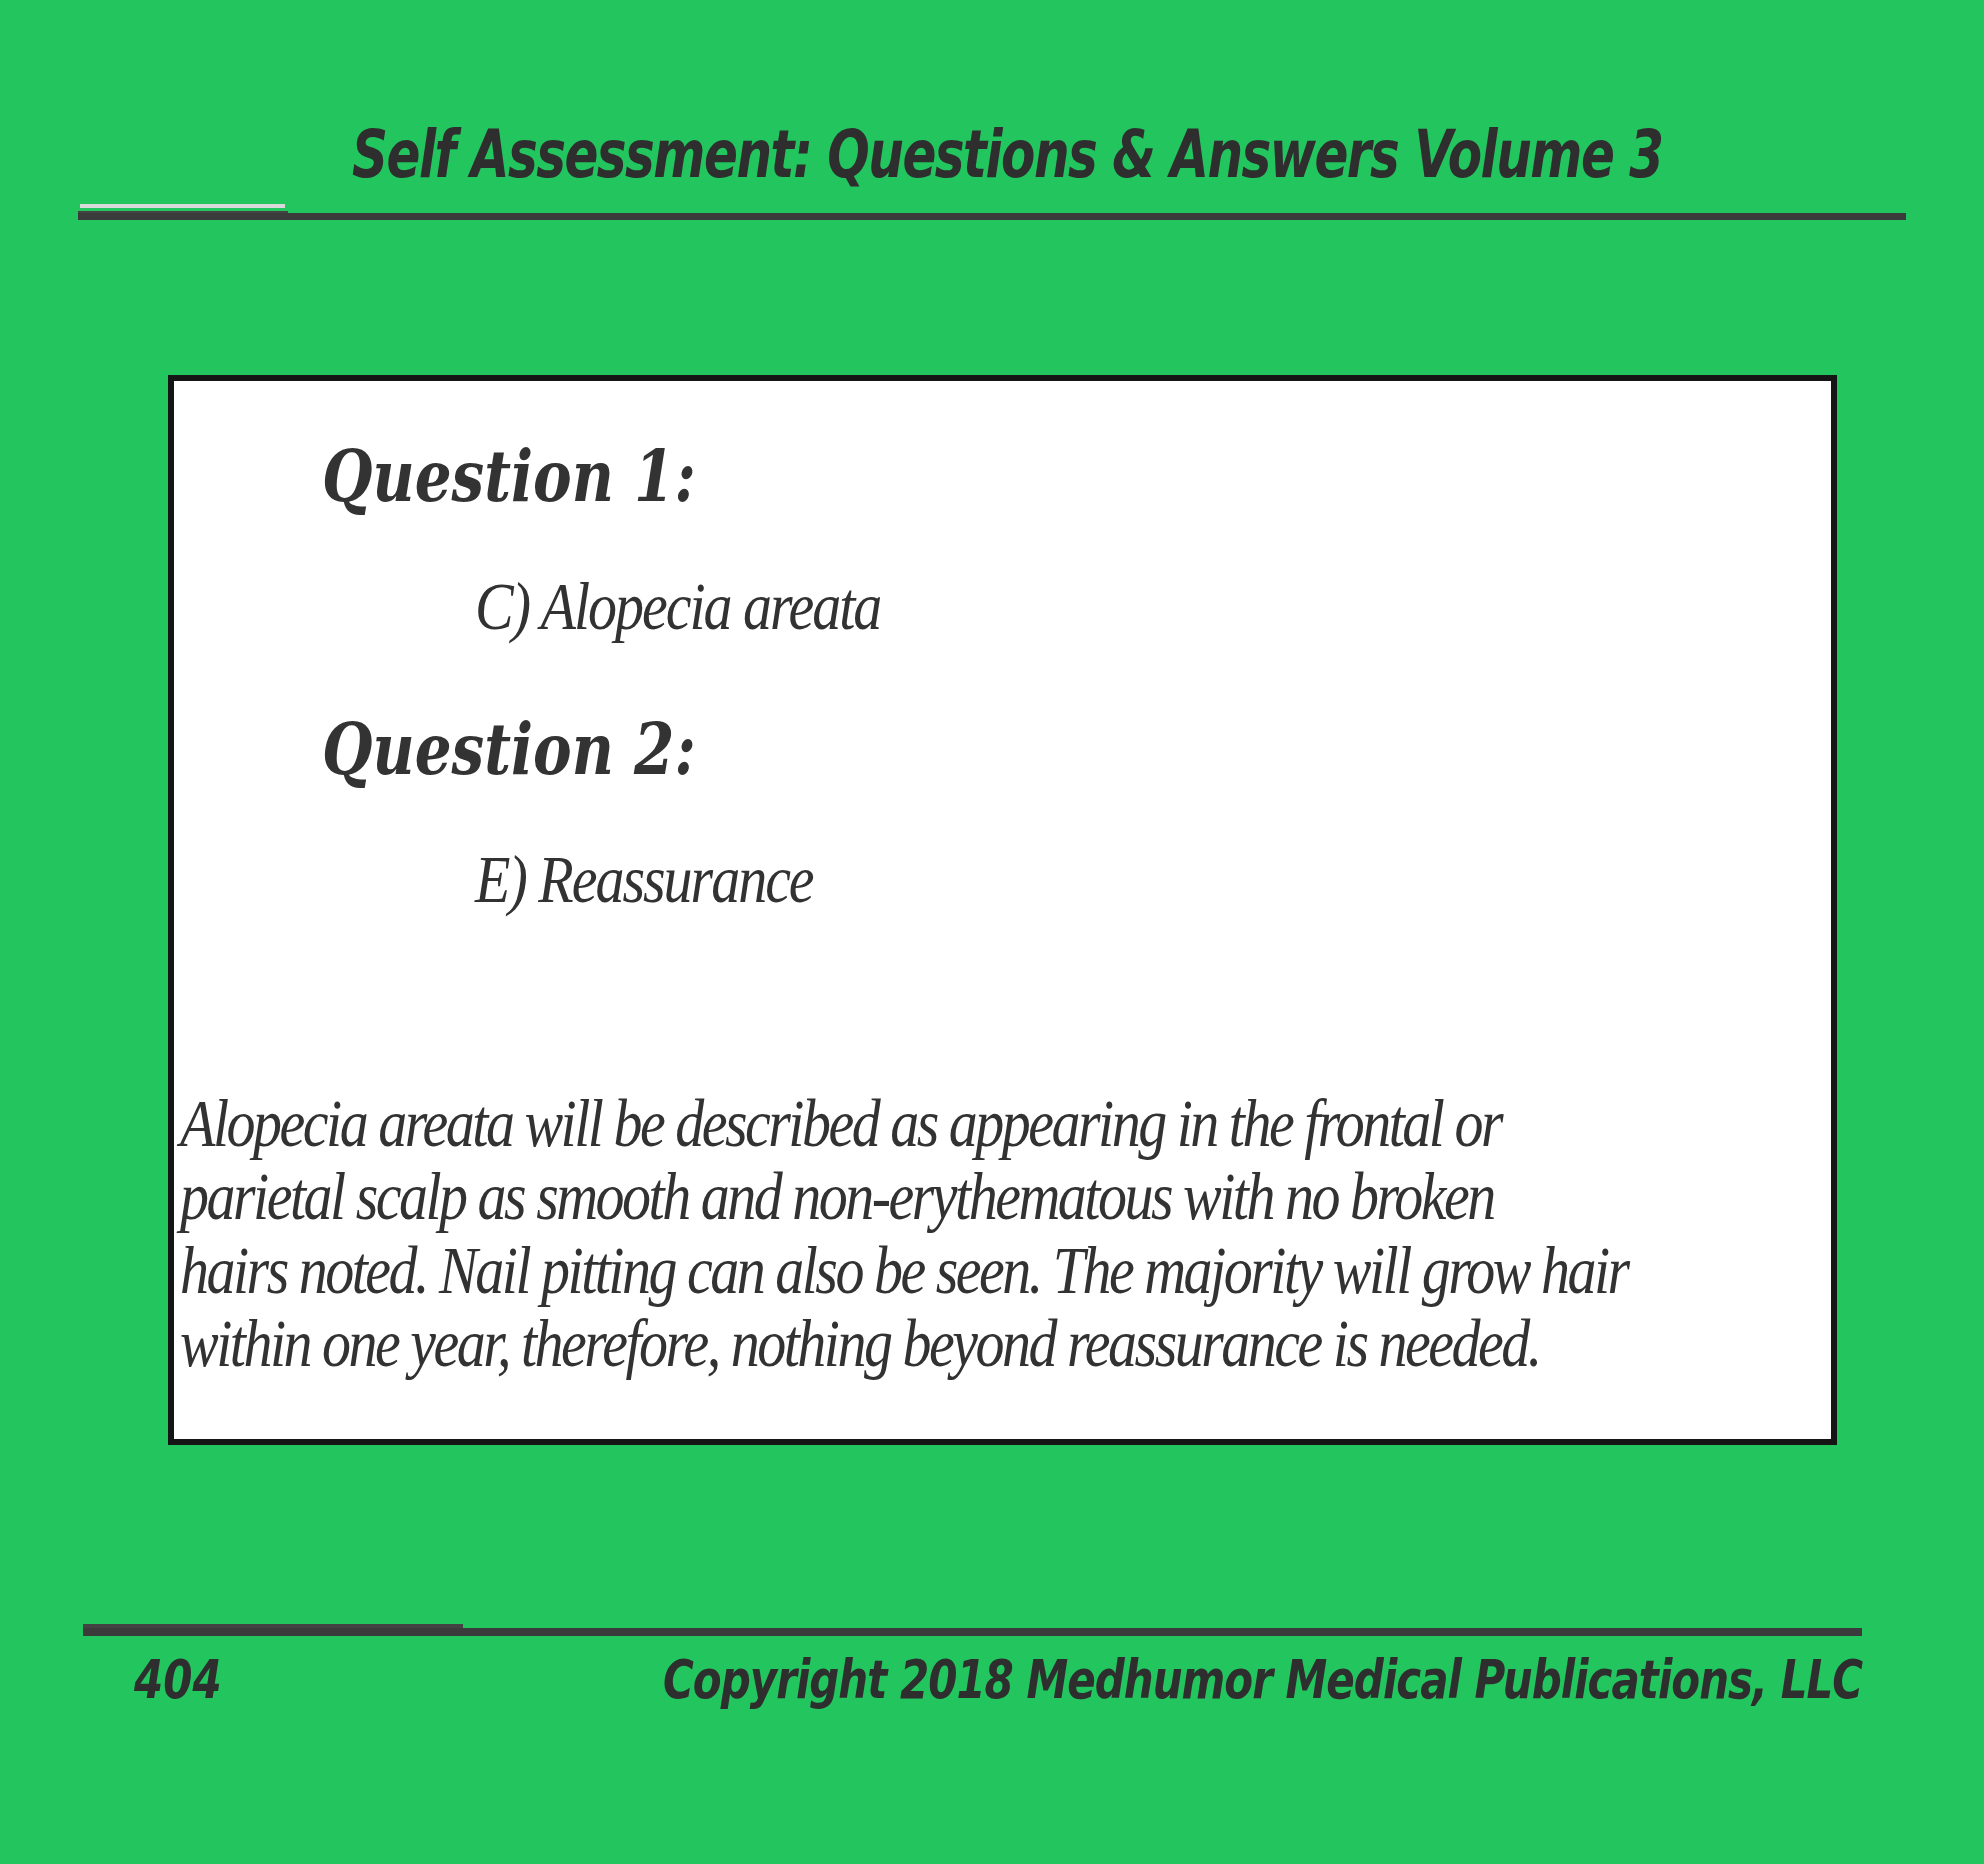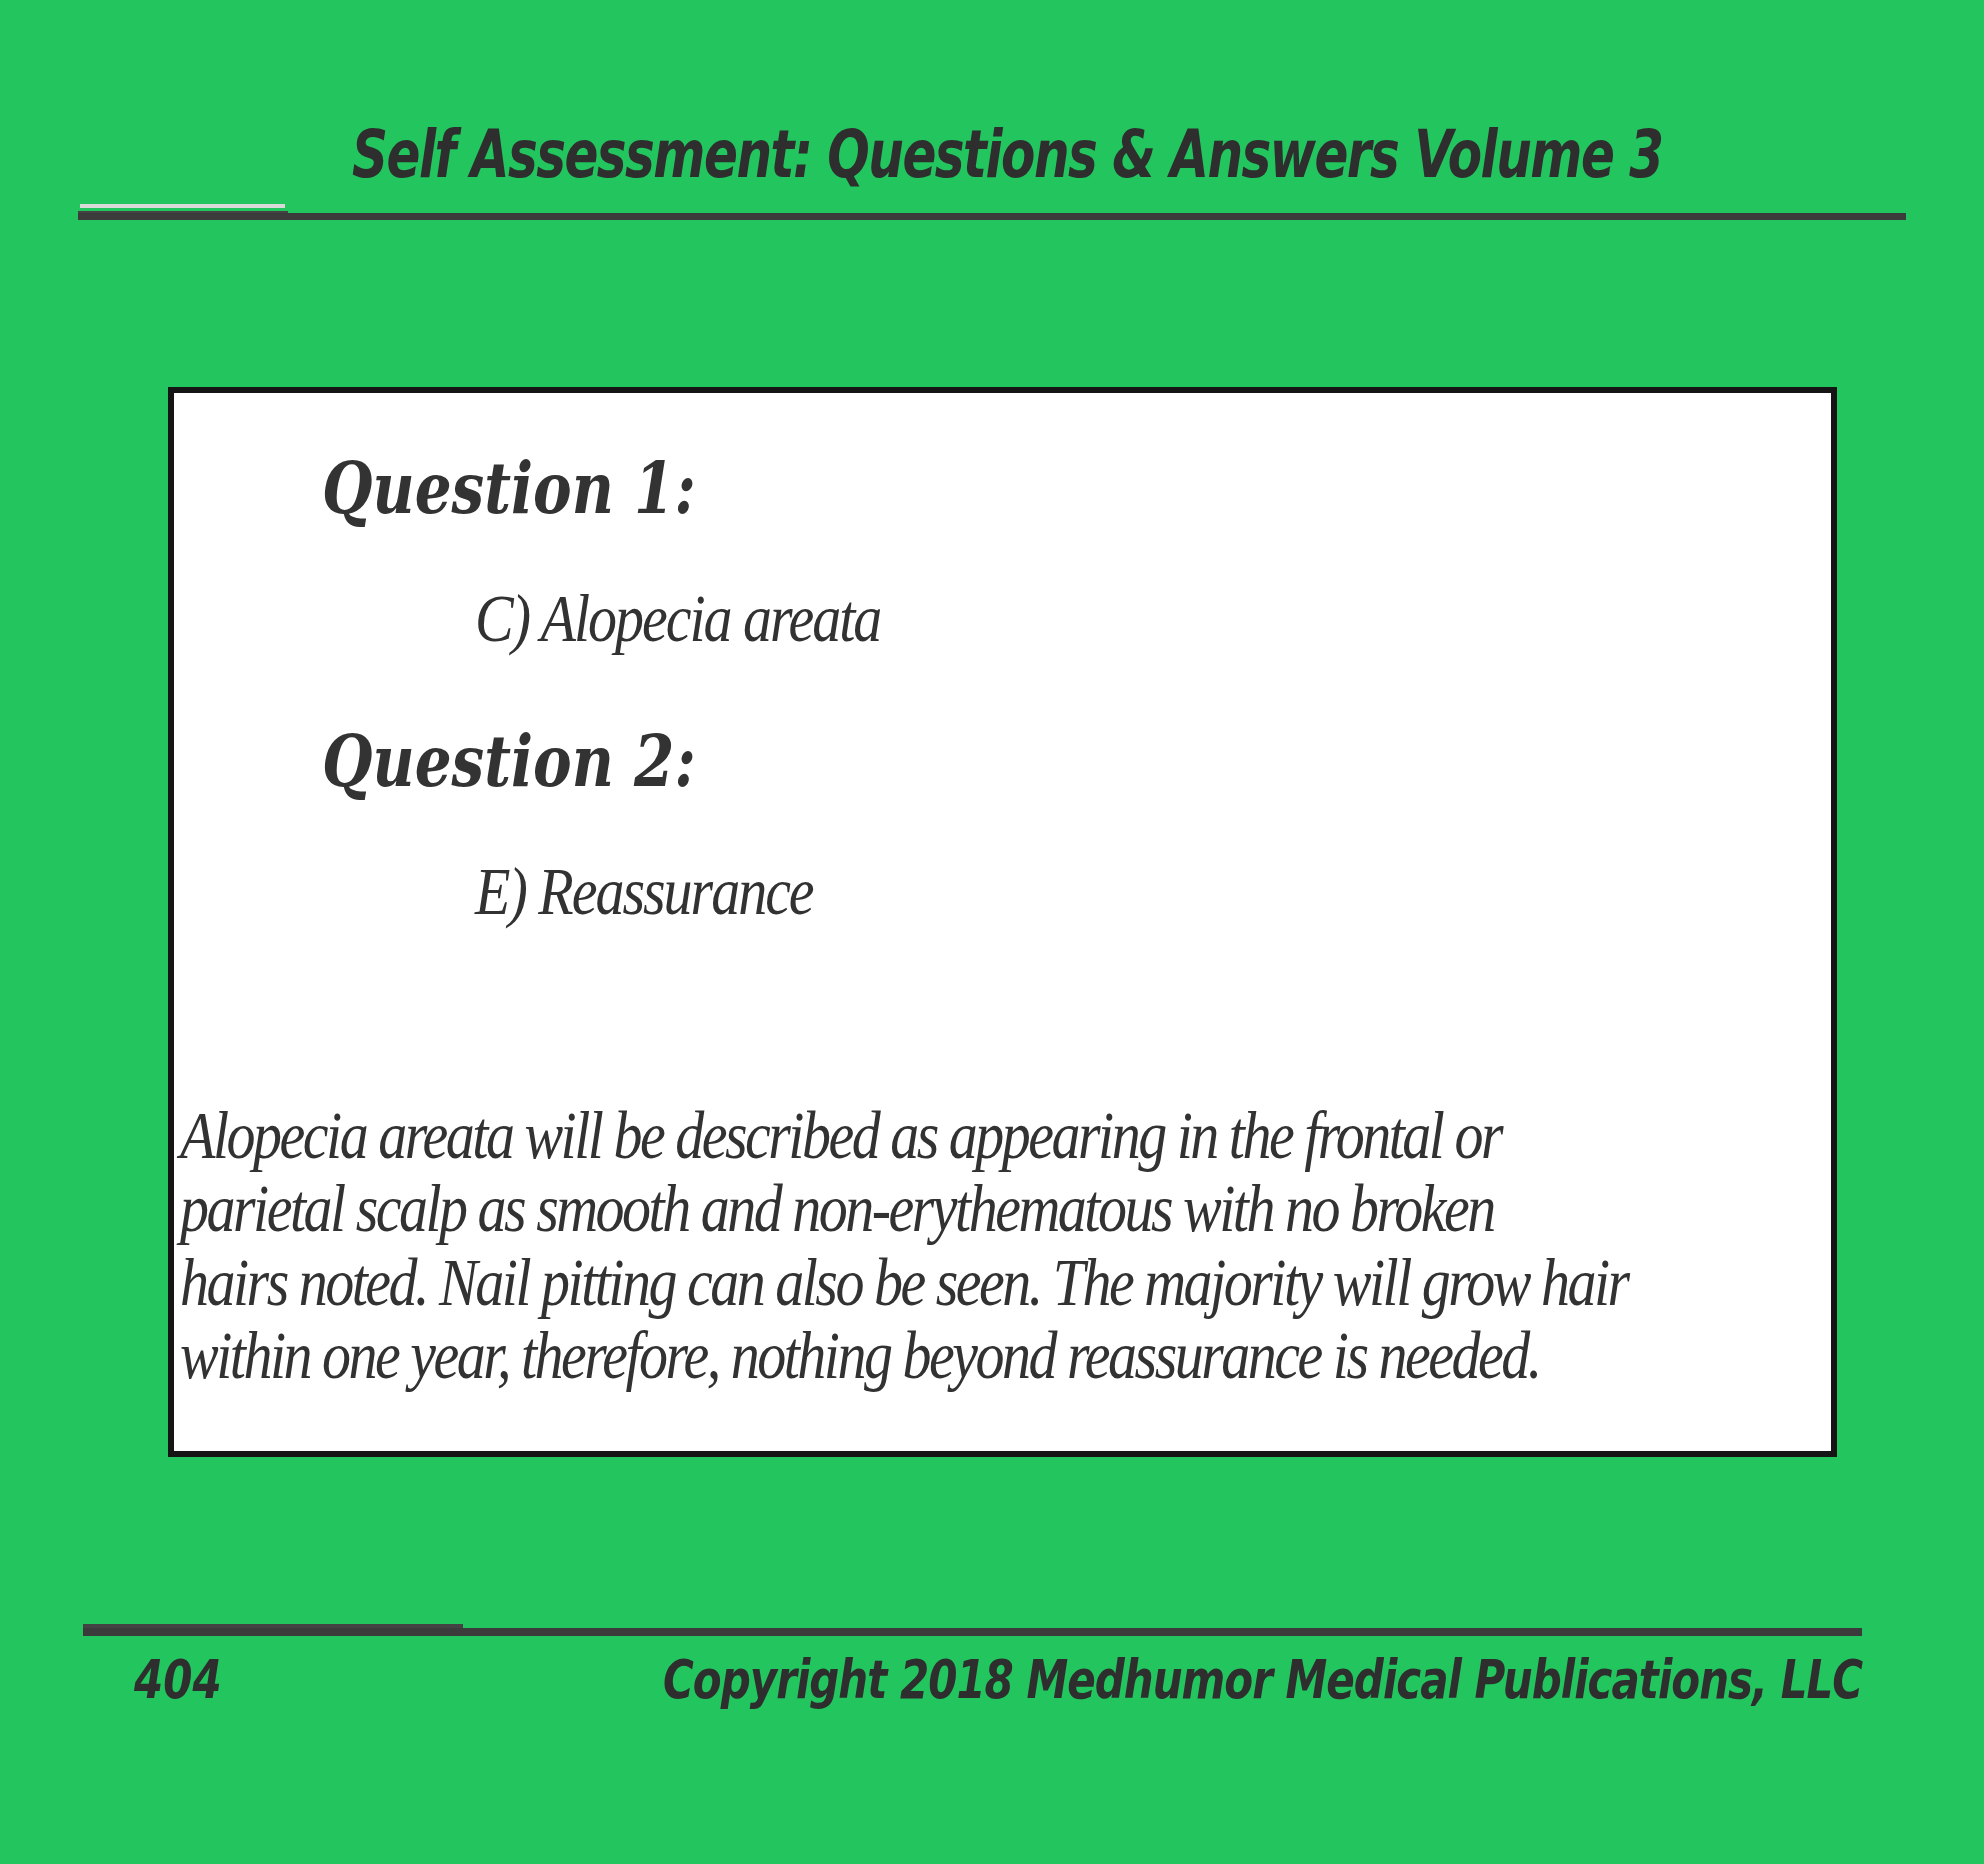--- a/index.html
+++ b/index.html
@@ -51,21 +51,21 @@
     top: 204px;
     width: 205px;
     height: 4px;
     background: #d9d9d9;
   }
 
   
   .answer-box {
     position: absolute;
     left: 168px;
-    top: 387px;
+    top: 375px;
     width: 1669px;
     height: 1070px;
     border: 6px solid #151515;
     box-sizing: border-box;
     background: #ffffff;
     padding-left: 8px;
   }
   .q-heading {
     position: absolute;
     font-family: "DejaVu Serif", serif;

